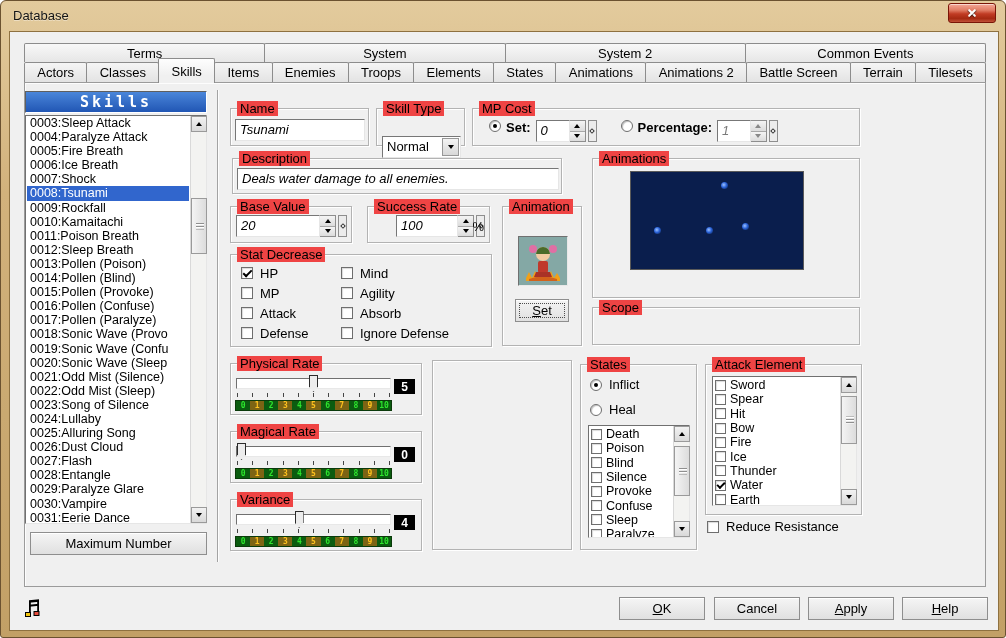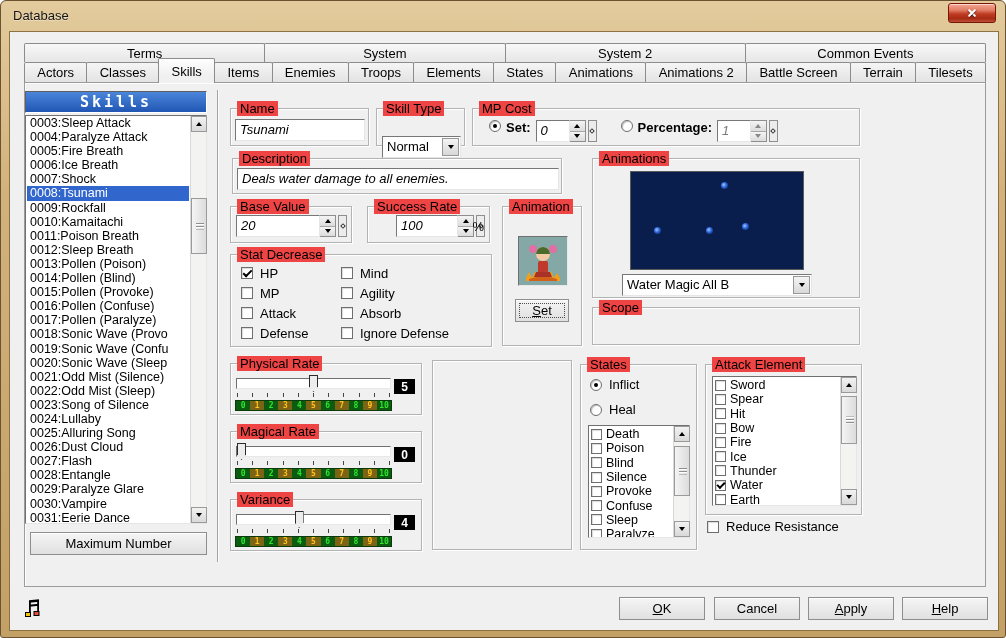--- a/index.html
+++ b/index.html
@@ -258,26 +258,20 @@
     </div>
 
     <div class="grp" style="left:582px;top:126px;width:268px;height:140px;">
       <span class="glabel">Animations</span>
       <div class="preview">
         <span class="spark" style="left:90px;top:10px;"></span>
         <span class="spark" style="left:23px;top:55px;"></span>
         <span class="spark" style="left:75px;top:55px;"></span>
         <span class="spark" style="left:111px;top:51px;"></span>
       </div>
-      <div class="dropdown" style="left:29px;top:115px;width:190px;height:22px;">
-        <span class="dd-val">Water Magic All B</span>
-        <span class="dd-btn">
-            <span class="tri-down"></span>
-          </span>
-      </div>
     </div>
 
     <div class="grp" style="left:220px;top:174px;width:122px;height:37px;">
       <span class="glabel">Base Value</span>
       <div class="spin-wrap" style="position:absolute;left:5px;top:8px;">
         <span class="field spin-field" style="width:84px;">20</span>
         <span class="spin-btns">
             <span class="spin-b">
               <span class="tri-up"></span>
             </span>

